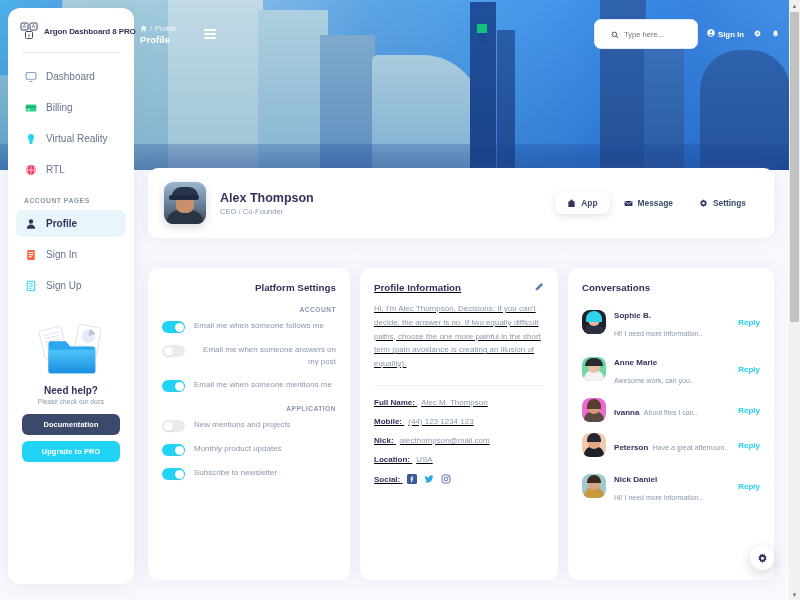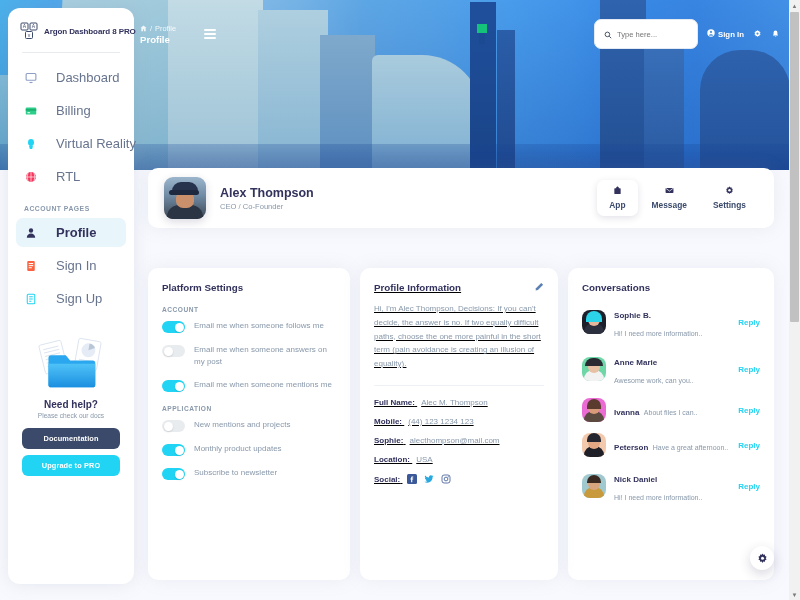--- a/index.html
+++ b/index.html
@@ -44,23 +44,23 @@
     background:#fff; border-radius:12px;
     box-shadow:0 0 18px rgba(136,152,170,.18);
     z-index:20; padding:0;
   }
   .brand { display:flex; align-items:center; gap:6px; padding:14px 10px 12px 12px; }
   .brand-mark { width:18px; height:18px; position:relative; flex:0 0 18px; }
   .brand-name { font-size:8px; font-weight:700; color:#32325d; letter-spacing:-.1px; white-space:nowrap; }
   .brand-sep { height:1px; background:#e9ecef; margin:0 14px 10px 14px; }
 
   .nav-item {
-    display:flex; align-items:center; gap:19px;
+    display:flex; align-items:center; gap:9px;
     margin:0 8px 4px 8px; padding:7px 8px; border-radius:7px;
-    font-size:13px; color:#67748e; cursor:pointer; white-space:nowrap;
+    font-size:10px; color:#67748e; cursor:pointer; white-space:nowrap;
   }
   .nav-item.active { background:#e8f6fb; color:#32325d; font-weight:600; }
   .nav-icon { width:13px; height:13px; flex:0 0 13px; display:flex; align-items:center; justify-content:center; }
   .nav-icon svg { width:12px; height:12px; display:block; }
   .nav-section { font-size:6.8px; font-weight:700; letter-spacing:.5px; color:#8898aa; padding:10px 0 6px 16px; }
 
   .helpcard { margin:14px 14px 0 14px; text-align:center; }
   .help-illus { width:100%; height:66px; display:flex; align-items:flex-end; justify-content:center; }
   .help-title { font-size:10px; font-weight:700; color:#32325d; margin-top:6px; }
   .help-sub { font-size:6.6px; color:#8898aa; margin-top:2px; }
@@ -76,59 +76,59 @@
   .topnav { position:absolute; left:140px; top:14px; right:20px; height:40px; z-index:15; display:flex; align-items:center; }
   .crumbs { display:flex; flex-direction:column; gap:1px; }
   .crumb-line { display:flex; align-items:center; gap:3px; font-size:7.4px; color:#ffffff; opacity:.88; }
   .crumb-line svg { width:7px; height:7px; display:block; }
   .crumb-cur { font-size:9.6px; font-weight:700; color:#fff; }
   .burger { margin-left:28px; display:flex; flex-direction:column; gap:2.4px; cursor:pointer; }
   .burger span { display:block; width:12px; height:1.8px; background:#fff; border-radius:2px; }
   .nav-right { margin-left:auto; display:flex; align-items:center; gap:9px; }
   .searchbox {
     display:flex; align-items:center; gap:5px; background:#fff;
-    border:1px solid #e3eaf3; border-radius:7px; padding:5px 9px; width:104px;
+    border:1px solid #e3eaf3; border-radius:7px; padding:5px 16px; width:104px;
   }
   .searchbox svg { width:8px; height:8px; flex:0 0 8px; }
   .searchbox input { border:none; outline:none; font-size:7.6px; color:#8898aa; width:100%; font-family:inherit; background:transparent; }
   .signin { display:flex; align-items:center; gap:3px; font-size:7.8px; color:#fff; font-weight:600; cursor:pointer; }
   .signin svg { width:8px; height:8px; }
   .navicon { width:9px; height:9px; cursor:pointer; }
   .navicon svg { width:9px; height:9px; display:block; }
 
   
   .profile-card {
-    position:absolute; left:148px; top:168px; width:626px; height:60px;
+    position:absolute; left:148px; top:168px; width:626px; height:70px;
     background:#fff; border-radius:10px; box-shadow:0 0 18px rgba(136,152,170,.14);
     display:flex; align-items:center; padding:0 16px; z-index:10;
   }
   .avatar-lg {
     width:42px; height:42px; border-radius:9px; overflow:hidden; flex:0 0 42px;
     box-shadow:0 3px 8px rgba(50,50,93,.18); position:relative;
     background:linear-gradient(180deg,#9bb6cc 0%,#6f8aa3 45%,#3c4654 100%);
   }
   .av-cap { position:absolute; left:8px; top:5px; width:26px; height:12px; background:#27334d; border-radius:9px 9px 2px 2px; }
   .av-cap:after { content:''; position:absolute; left:-3px; top:8px; width:30px; height:5px; background:#1e2940; border-radius:3px; }
   .av-face { position:absolute; left:12px; top:14px; width:18px; height:17px; background:#c9906b; border-radius:40%; }
   .av-body { position:absolute; left:3px; bottom:0; width:36px; height:14px; background:#2b3442; border-radius:12px 12px 0 0; }
   .p-name { font-size:12.5px; font-weight:700; color:#32325d; margin-left:14px; }
   .p-role { font-size:7.6px; color:#8898aa; margin-top:2px; margin-left:14px; }
   .p-btns { margin-left:auto; display:flex; align-items:center; gap:2px; }
   .pbtn {
     display:flex; align-items:center; gap:5px; padding:6px 12px; border-radius:7px;
     font-size:8.4px; color:#3b4a6b; font-weight:600; cursor:pointer; background:transparent;
-    border:none; font-family:inherit; white-space:nowrap;flex-direction:column;
+    border:none; font-family:inherit; white-space:nowrap;
   }
   .pbtn.sel { background:#fff; box-shadow:0 2px 7px rgba(50,50,93,.14); }
   .pbtn svg { width:9px; height:9px; display:block; }
 
   
   .panels { position:absolute; left:148px; top:268px; width:626px; display:flex; gap:10px; z-index:5; }
   .panel { background:#fff; border-radius:10px; box-shadow:0 0 18px rgba(136,152,170,.12); padding:14px; }
-  .p1 { width:204px; height:312px; }
+  .p1 { width:204px; height:312px;text-align:right; }
   .p2 { width:200px; height:312px; position:relative;text-decoration:underline; }
   .p3 { width:208px; height:312px; }
   .panel-title { font-size:9.8px; font-weight:700; color:#32325d; }
   .sec-label { font-size:6.6px; font-weight:700; letter-spacing:.5px; color:#8898aa; margin:13px 0 7px 0; }
 
   .toggle-row { display:flex; align-items:flex-start; gap:9px; margin-bottom:11px; }
   .tgl { width:23px; height:12px; border-radius:7px; flex:0 0 23px; position:relative; cursor:pointer; margin-top:1px; }
   .tgl.on { background:#21d4f3; }
   .tgl.off { background:#e9ecef; }
   .tgl i { position:absolute; top:1.5px; width:9px; height:9px; border-radius:50%; background:#fff; display:block; box-shadow:0 1px 2px rgba(0,0,0,.12); }
@@ -466,21 +466,21 @@
 
       <div class="info-row">
         <span class="info-k">Full Name:</span>
         <span class="info-v">Alec M. Thompson</span>
       </div>
       <div class="info-row">
         <span class="info-k">Mobile:</span>
         <span class="info-v">(44) 123 1234 123</span>
       </div>
       <div class="info-row">
-        <span class="info-k">Sophie:</span>
+        <span class="info-k">Nick:</span>
         <span class="info-v">alecthompson@mail.com</span>
       </div>
       <div class="info-row">
         <span class="info-k">Location:</span>
         <span class="info-v">USA</span>
       </div>
       <div class="info-row">
         <span class="info-k">Social:</span>
         <span class="socials">
           <span>

